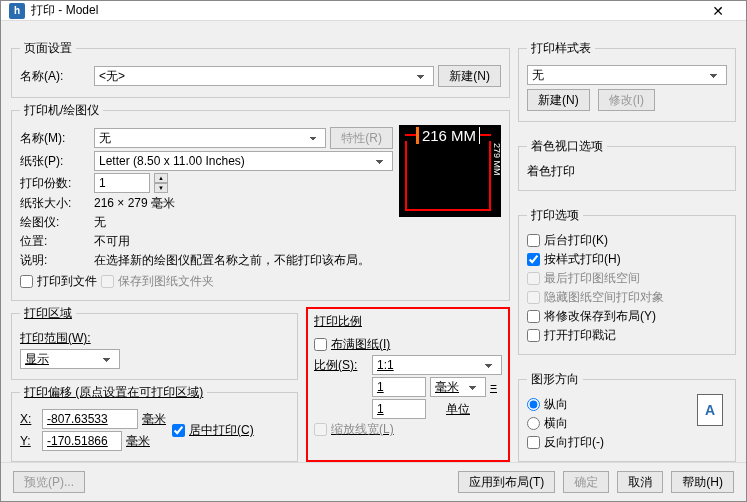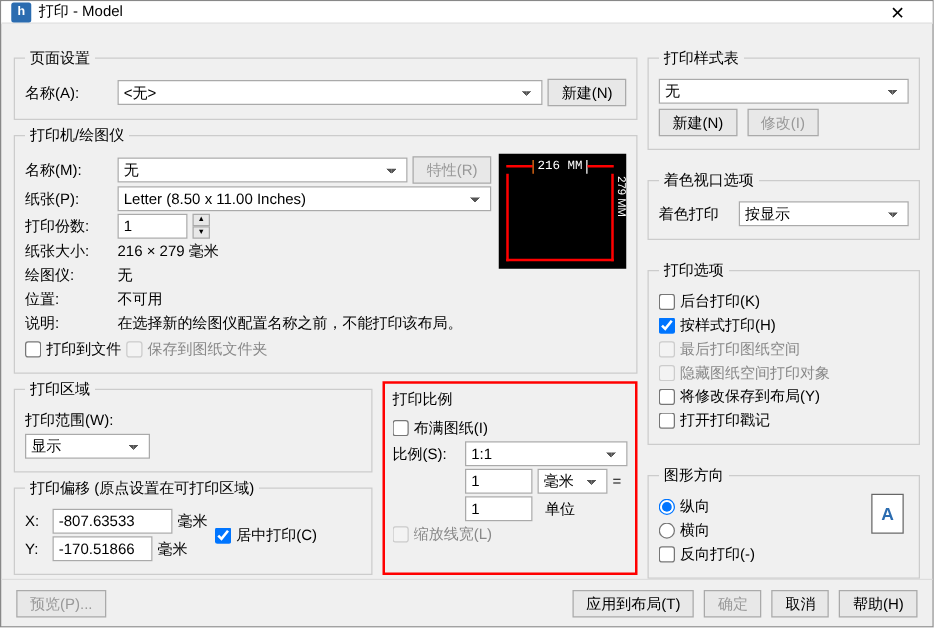--- a/index.html
+++ b/index.html
@@ -21,28 +21,28 @@
 select { appearance: none; -webkit-appearance: none; background-image: linear-gradient(45deg, transparent 50%, #555 50%), linear-gradient(135deg, #555 50%, transparent 50%); background-position: calc(100% - 12px) 8px, calc(100% - 8px) 8px; background-size: 4px 4px, 4px 4px; background-repeat: no-repeat; padding-right: 20px; }
 button { border: 1px solid #aaa; background: #e8e8e8; height: 22px; padding: 0 10px; cursor: default; }
 button:disabled { color: #999; }
 .btnrow { display: flex; gap: 8px; padding: 8px 12px; justify-content: flex-end; align-items: center; border-top: 1px solid #ddd; margin-top: auto; }
 .spinner { display: flex; flex-direction: column; }
 .sp { width: 14px; height: 10px; border: 1px solid #aaa; background: #e8e8e8; font-size: 6px; text-align: center; line-height: 8px; }
 .preview { width: 102px; height: 92px; background: #000; position: relative; margin-left: auto; }
 .preview-inner { position: absolute; top: 16px; left: 6px; right: 10px; bottom: 6px; border: 2px solid #ff0000; border-top:none;}
 .preview-top { position:absolute; top:4px; left:6px; right:10px; height:12px; display:flex; align-items:center;}
 .preview-top .line{height:2px; background:#ff0000; flex:1;}
-.preview-top .txt{color:#fff; font-size:10px; padding:0 3px; border-left:1px solid #f97316; border-right:1px solid #fff;font-family:Liberation Mono, monospace;}
+.preview-top .txt{color:#fff; font-size:15px; padding:0 3px; border-left:3px solid #f97316; border-right:1px solid #fff;}
 .preview-side { position:absolute; top:16px; right:-2px; bottom:6px; width:12px; display:flex; flex-direction:column; align-items:center;}
 .preview-side .txt{color:#fff; font-size:9px; writing-mode:vertical-rl; padding:2px 0;}
 .highlight-area { position: relative; border: 2px solid #ff0000; padding: 4px 6px; margin-top:2px;}
 .chk { display: flex; align-items: center; gap: 4px; }
 input[type=checkbox], input[type=radio] { width: 13px; height: 13px; }
 .orient-icon { width: 26px; height: 32px; border: 1px solid #666; display: flex; align-items: center; justify-content: center; font-size: 14px; font-weight: bold; color: #2b6cb0; margin-left: auto; margin-right: 4px; background:#fff;}
-.two-col { display: flex; gap: 8px; }
+.two-col { display: flex; gap: 8px; text-decoration: underline; }
 .two-col > div:first-child{flex:1;}
 .disabled-text { color: #888; }
 </style>
 </head>
 <body>
 
 <div class="window">
   <div class="titlebar">
     <div class="icon">h</div>
     <div class="title">打印 - Model</div>
@@ -173,21 +173,21 @@
             </div>
           <div class="row">
               <span class="lbl-s"></span>
               <input type="text" style="width: 54px;" value="1">
               <select style="width:56px"><option>毫米</option></select>
               <span>=</span>
             </div>
           <div class="row">
               <span class="lbl-s"></span>
               <input type="text" style="width: 54px;" value="1">
-              <span style="margin-left:6px">单位</span>
+              <span style="margin-left:16px">单位</span>
             </div>
           <div class="row">
               <label class="chk disabled-text">
                 <input type="checkbox" disabled="" style="">
                 <span>缩放线宽(L)</span>
               </label>
             </div>
         </div>
       </div>
     </div>
@@ -202,21 +202,20 @@
         <div class="row" style="gap:8px; margin-top:4px;">
           <button>新建(N)</button>
           <button disabled="">修改(I)</button>
         </div>
       </fieldset>
 
       <fieldset>
         <legend>着色视口选项</legend>
         <div class="row">
             <span style="width:60px">着色打印</span>
-            <select style="flex:1"><option>按显示</option></select>
           </div>
       </fieldset>
 
       <fieldset>
         <legend>打印选项</legend>
         <div class="row">
             <label class="chk">
               <input type="checkbox" style="">
               <span>后台打印(K)</span>
             </label>

